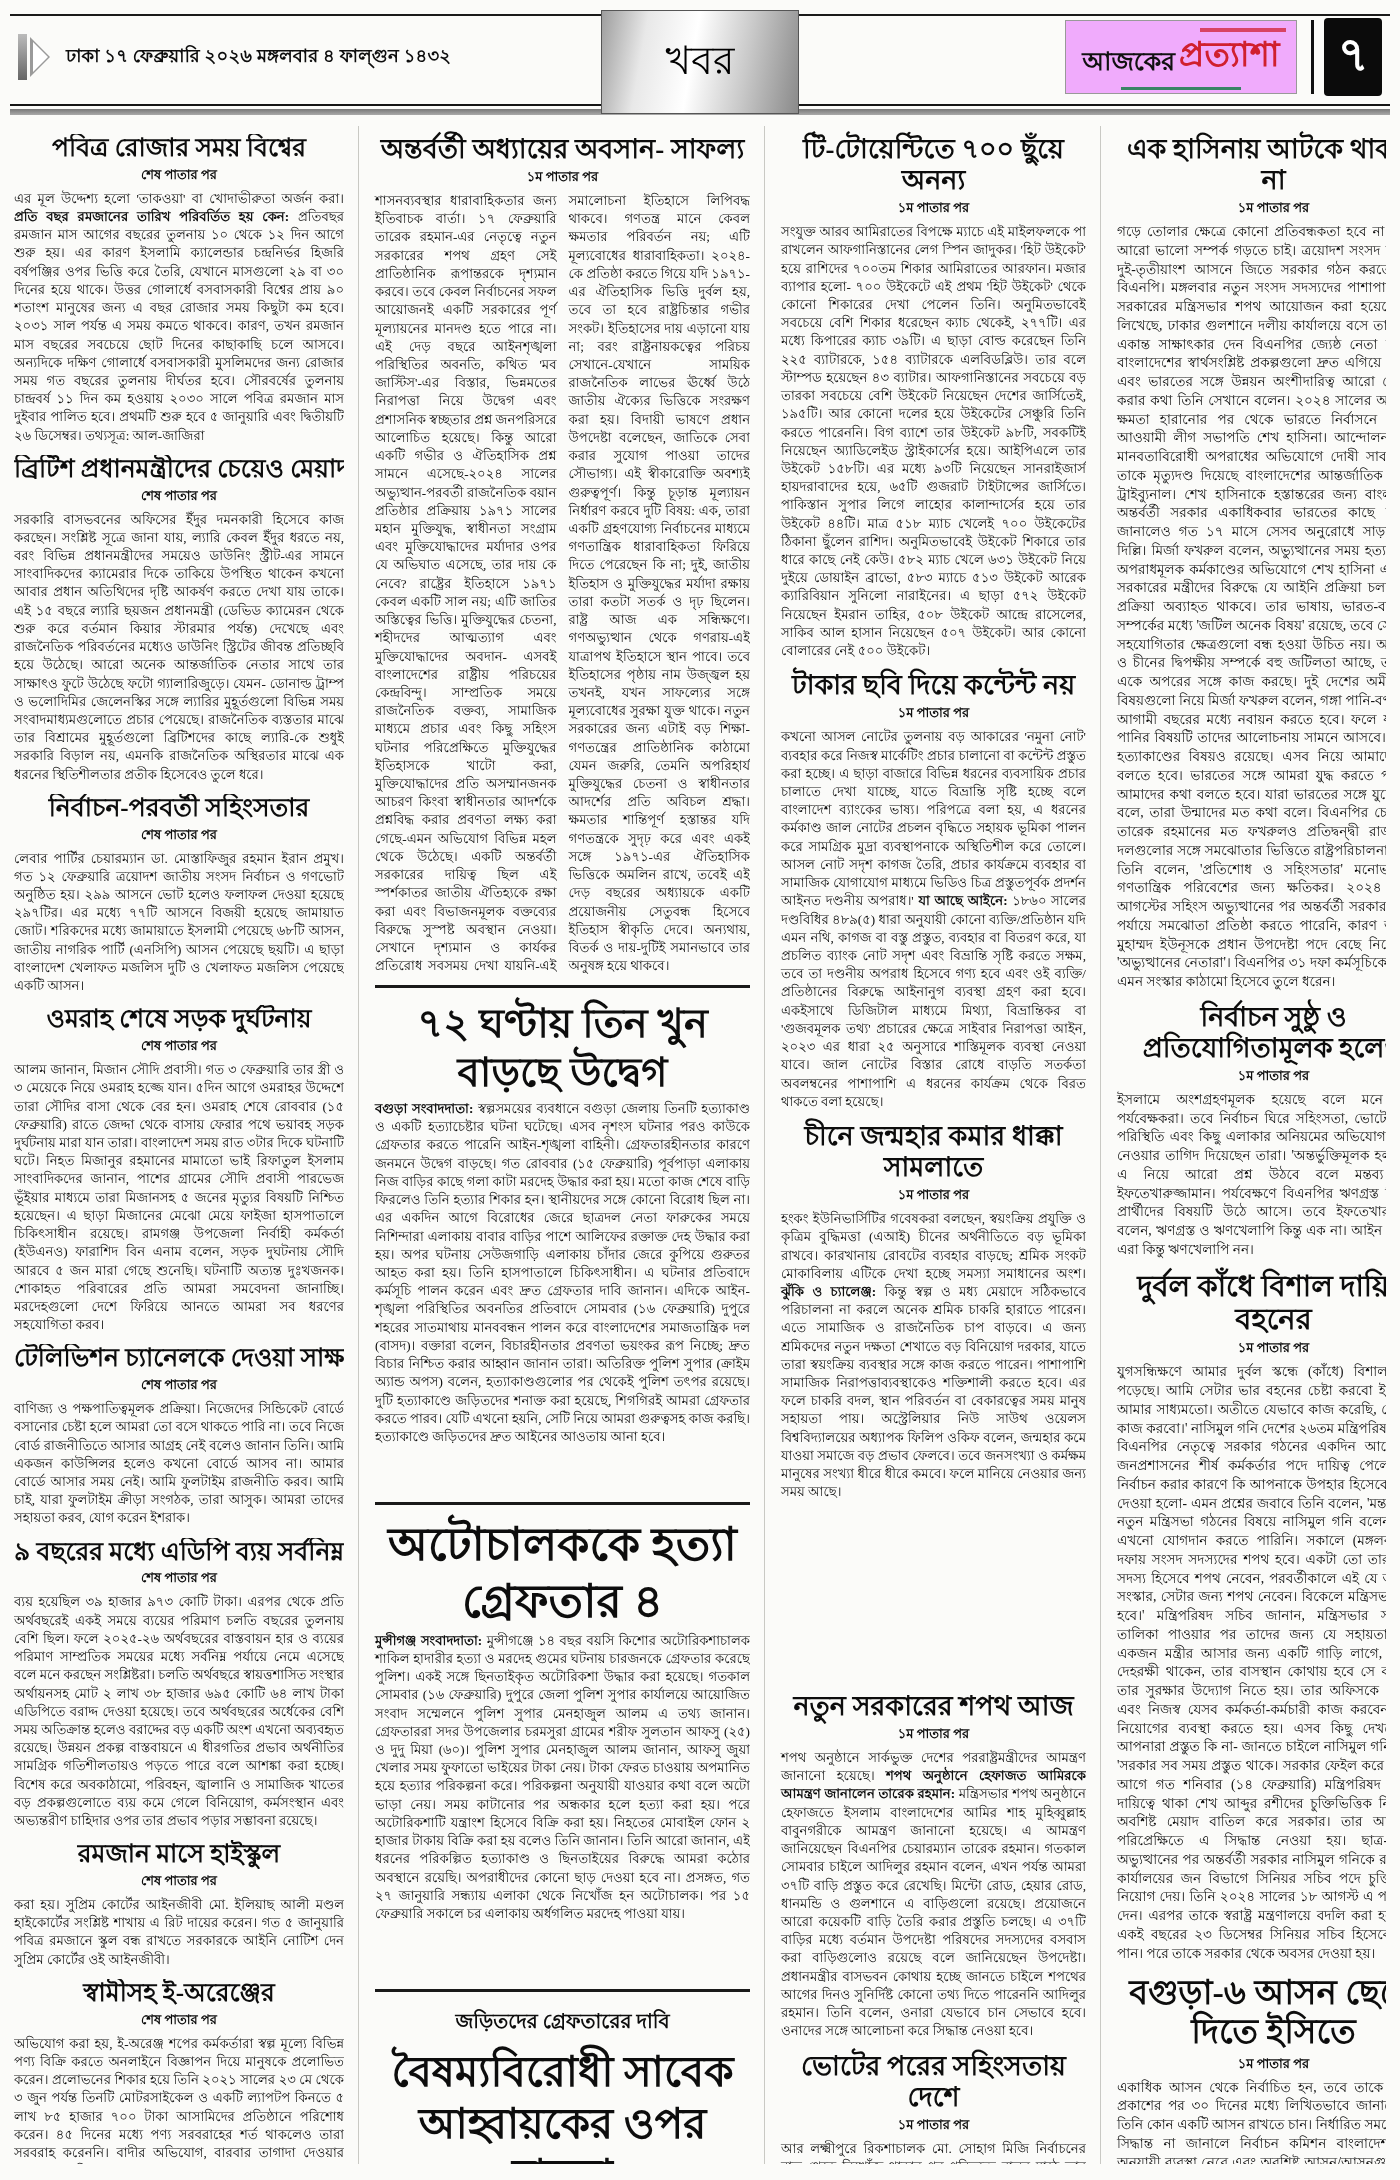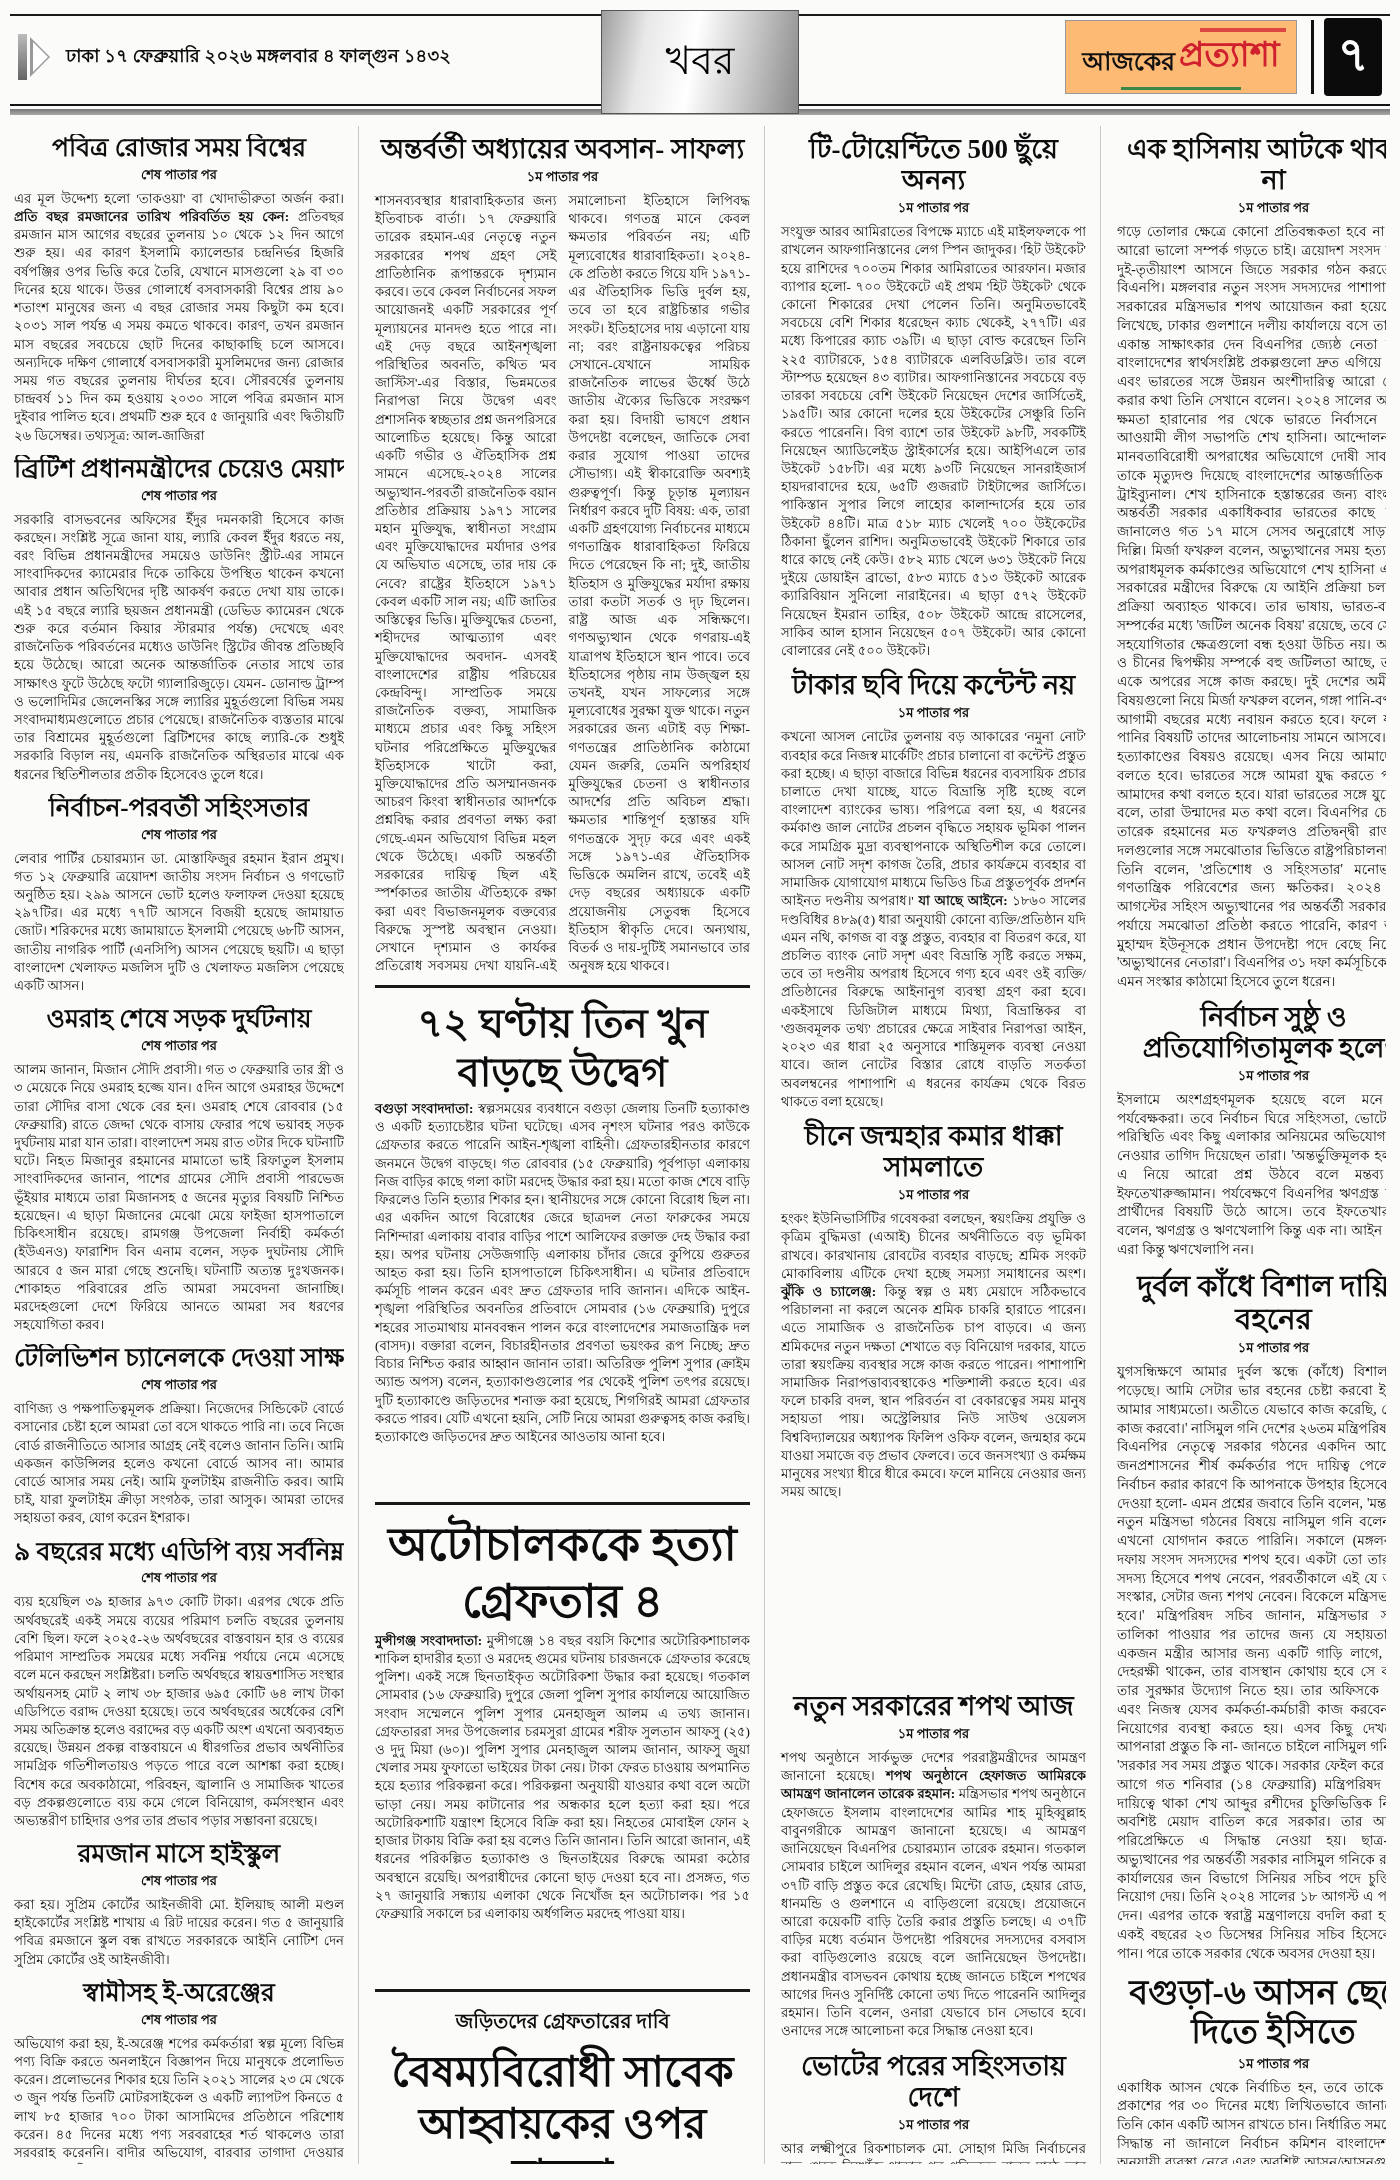--- a/index.html
+++ b/index.html
@@ -12,21 +12,21 @@
   .page-marker{width:34px;height:46px;position:relative;margin-right:14px;}
   .pm-bar{position:absolute;left:0;top:0;width:9px;height:46px;background:linear-gradient(180deg,#bbb,#666);}
   .pm-tri{position:absolute;left:12px;top:3px;width:0;height:0;border-top:20px solid transparent;border-bottom:20px solid transparent;border-left:20px solid #9a9a9a;}
   .pm-tri:after{content:"";position:absolute;left:-17px;top:-15px;width:0;height:0;border-top:15px solid transparent;border-bottom:15px solid transparent;border-left:15px solid #fff;}
   .dateline{font-size:18px;font-weight:bold;letter-spacing:.2px;}
   .hspacer{flex:1;}
   .kh-box{position:absolute;left:50%;transform:translateX(-50%);top:10px;width:196px;height:102px;
           border:1px solid #555;display:flex;align-items:center;justify-content:center;z-index:5;
           background:linear-gradient(100deg,#9e9e9e 0%,#e8e8e8 22%,#ffffff 46%,#c9c9c9 72%,#8a8a8a 100%);}
   .kh-box span{font-size:39px;font-weight:normal;color:#000;}
-  .logo-box{width:232px;height:74px;border:1px solid #999;background:#fdba74;position:relative;display:flex;align-items:flex-end;justify-content:center;padding-bottom:8px;box-sizing:border-box;}
+  .logo-box{width:232px;height:74px;border:1px solid #999;background:#f0abfc;position:relative;display:flex;align-items:flex-end;justify-content:center;padding-bottom:8px;box-sizing:border-box;}
   .logo-redline{position:absolute;top:7px;right:10px;width:86px;height:4px;background:#d02030;opacity:.75;}
   .logo-greenline{position:absolute;bottom:3px;left:50%;transform:translateX(-50%);width:120px;height:3px;background:#0a7a3d;opacity:.8;}
   .logo-word1{font-size:25px;font-weight:bold;color:#111;margin-right:4px;}
   .logo-word2{font-size:34px;font-weight:bold;color:#d0202e;position:relative;}
   .vbar{width:3px;height:74px;background:#111;margin:0 10px 0 14px;}
   .pagenum-box{width:58px;height:78px;background:#0b0b0b;color:#fff;display:flex;align-items:center;justify-content:center;border-radius:4px;}
   .pagenum-box span{font-size:48px;font-weight:bold;}
   .underline1{position:absolute;left:10px;right:10px;top:104px;height:2px;background:#151515;}
   .underline2{position:absolute;left:10px;right:10px;top:109px;height:6px;background:linear-gradient(180deg,#777,#aaa);}
   
@@ -142,21 +142,21 @@
     </article>
     <article class="rule-top">
       <div class="kicker">জড়িতদের গ্রেফতারের দাবি</div>
       <h2 class="h-big" style="font-size:42px;">বৈষম্যবিরোধী সাবেক আহ্বায়কের ওপর হামলা</h2>
 
     </article>
   </section>
 
   <section class="col c3">
     <article class="mh380">
-      <h3 class="h-md">টি-টোয়েন্টিতে 500 ছুঁয়ে অনন্য</h3>
+      <h3 class="h-md">টি-টোয়েন্টিতে ৭০০ ছুঁয়ে অনন্য</h3>
       <div class="cont">১ম পাতার পর</div>
       <p class="body"><span>সংযুক্ত আরব আমিরাতের বিপক্ষে ম্যাচে এই মাইলফলকে পা রাখলেন আফগানিস্তানের লেগ স্পিন জাদুকর। 'হিট উইকেট' হয়ে রাশিদের ৭০০তম শিকার আমিরাতের আরফান। মজার ব্যাপার হলো- ৭০০ উইকেটে এই প্রথম 'হিট উইকেট' থেকে কোনো শিকারের দেখা পেলেন তিনি। অনুমিতভাবেই সবচেয়ে বেশি শিকার ধরেছেন ক্যাচ থেকেই, ২৭৭টি। এর মধ্যে কিপারের ক্যাচ ৩৯টি। এ ছাড়া বোল্ড করেছেন তিনি ২২৫ ব্যাটারকে, ১৫৪ ব্যাটারকে এলবিডব্লিউ। তার বলে স্টাম্পড হয়েছেন ৪৩ ব্যাটার। আফগানিস্তানের সবচেয়ে বড় তারকা সবচেয়ে বেশি উইকেট নিয়েছেন দেশের জার্সিতেই, ১৯৫টি। আর কোনো দলের হয়ে উইকেটের সেঞ্চুরি তিনি করতে পারেননি। বিগ ব্যাশে তার উইকেট ৯৮টি, সবকটিই নিয়েছেন অ্যাডিলেইড স্ট্রাইকার্সের হয়ে। আইপিএলে তার উইকেট ১৫৮টি। এর মধ্যে ৯৩টি নিয়েছেন সানরাইজার্স হায়দরাবাদের হয়ে, ৬৫টি গুজরাট টাইটান্সের জার্সিতে। পাকিস্তান সুপার লিগে লাহোর কালান্দার্সের হয়ে তার উইকেট ৪৪টি। মাত্র ৫১৮ ম্যাচ খেলেই ৭০০ উইকেটের ঠিকানা ছুঁলেন রাশিদ। অনুমিতভাবেই উইকেট শিকারে তার ধারে কাছে নেই কেউ। ৫৮২ ম্যাচ খেলে ৬৩১ উইকেট নিয়ে দুইয়ে ডোয়াইন ব্রাভো, ৫৮৩ ম্যাচে ৫১৩ উইকেট আরেক ক্যারিবিয়ান সুনিলো নারাইনের। এ ছাড়া ৫৭২ উইকেট নিয়েছেন ইমরান তাহির, ৫০৮ উইকেট আন্দ্রে রাসেলের, সাকিব আল হাসান নিয়েছেন ৫০৭ উইকেট। আর কোনো বোলারের নেই ৫০০ উইকেট।</span></p>
     </article>
     <article class="mh300">
       <h3 class="h-md">টাকার ছবি দিয়ে কন্টেন্ট নয়</h3>
       <div class="cont">১ম পাতার পর</div>
       <p class="body"><span>কখনো আসল নোটের তুলনায় বড় আকারের 'নমুনা নোট' ব্যবহার করে নিজস্ব মার্কেটিং প্রচার চালানো বা কন্টেন্ট প্রস্তুত করা হচ্ছে। এ ছাড়া বাজারে বিভিন্ন ধরনের ব্যবসায়িক প্রচার চালাতে দেখা যাচ্ছে, যাতে বিভ্রান্তি সৃষ্টি হচ্ছে বলে বাংলাদেশ ব্যাংকের ভাষ্য। পরিপত্রে বলা হয়, এ ধরনের কর্মকাণ্ড জাল নোটের প্রচলন বৃদ্ধিতে সহায়ক ভূমিকা পালন করে সামগ্রিক মুদ্রা ব্যবস্থাপনাকে অস্থিতিশীল করে তোলে। আসল নোট সদৃশ কাগজ তৈরি, প্রচার কার্যক্রমে ব্যবহার বা সামাজিক যোগাযোগ মাধ্যমে ভিডিও চিত্র প্রস্তুতপূর্বক প্রদর্শন আইনত দণ্ডনীয় অপরাধ।' </span><b>যা আছে আইনে: </b><span>১৮৬০ সালের দণ্ডবিধির ৪৮৯(৫) ধারা অনুযায়ী কোনো ব্যক্তি/প্রতিষ্ঠান যদি এমন নথি, কাগজ বা বস্তু প্রস্তুত, ব্যবহার বা বিতরণ করে, যা প্রচলিত ব্যাংক নোট সদৃশ এবং বিভ্রান্তি সৃষ্টি করতে সক্ষম, তবে তা দণ্ডনীয় অপরাধ হিসেবে গণ্য হবে এবং ওই ব্যক্তি/প্রতিষ্ঠানের বিরুদ্ধে আইনানুগ ব্যবস্থা গ্রহণ করা হবে। একইসাথে ডিজিটাল মাধ্যমে মিথ্যা, বিভ্রান্তিকর বা 'গুজবমূলক তথ্য' প্রচারের ক্ষেত্রে সাইবার নিরাপত্তা আইন, ২০২৩ এর ধারা ২৫ অনুসারে শাস্তিমূলক ব্যবস্থা নেওয়া যাবে। জাল নোটের বিস্তার রোধে বাড়তি সতর্কতা অবলম্বনের পাশাপাশি এ ধরনের কার্যক্রম থেকে বিরত থাকতে বলা হয়েছে।</span></p>
     </article>
     <article class="mh560">
       <h3 class="h-md">চীনে জন্মহার কমার ধাক্কা সামলাতে</h3>

